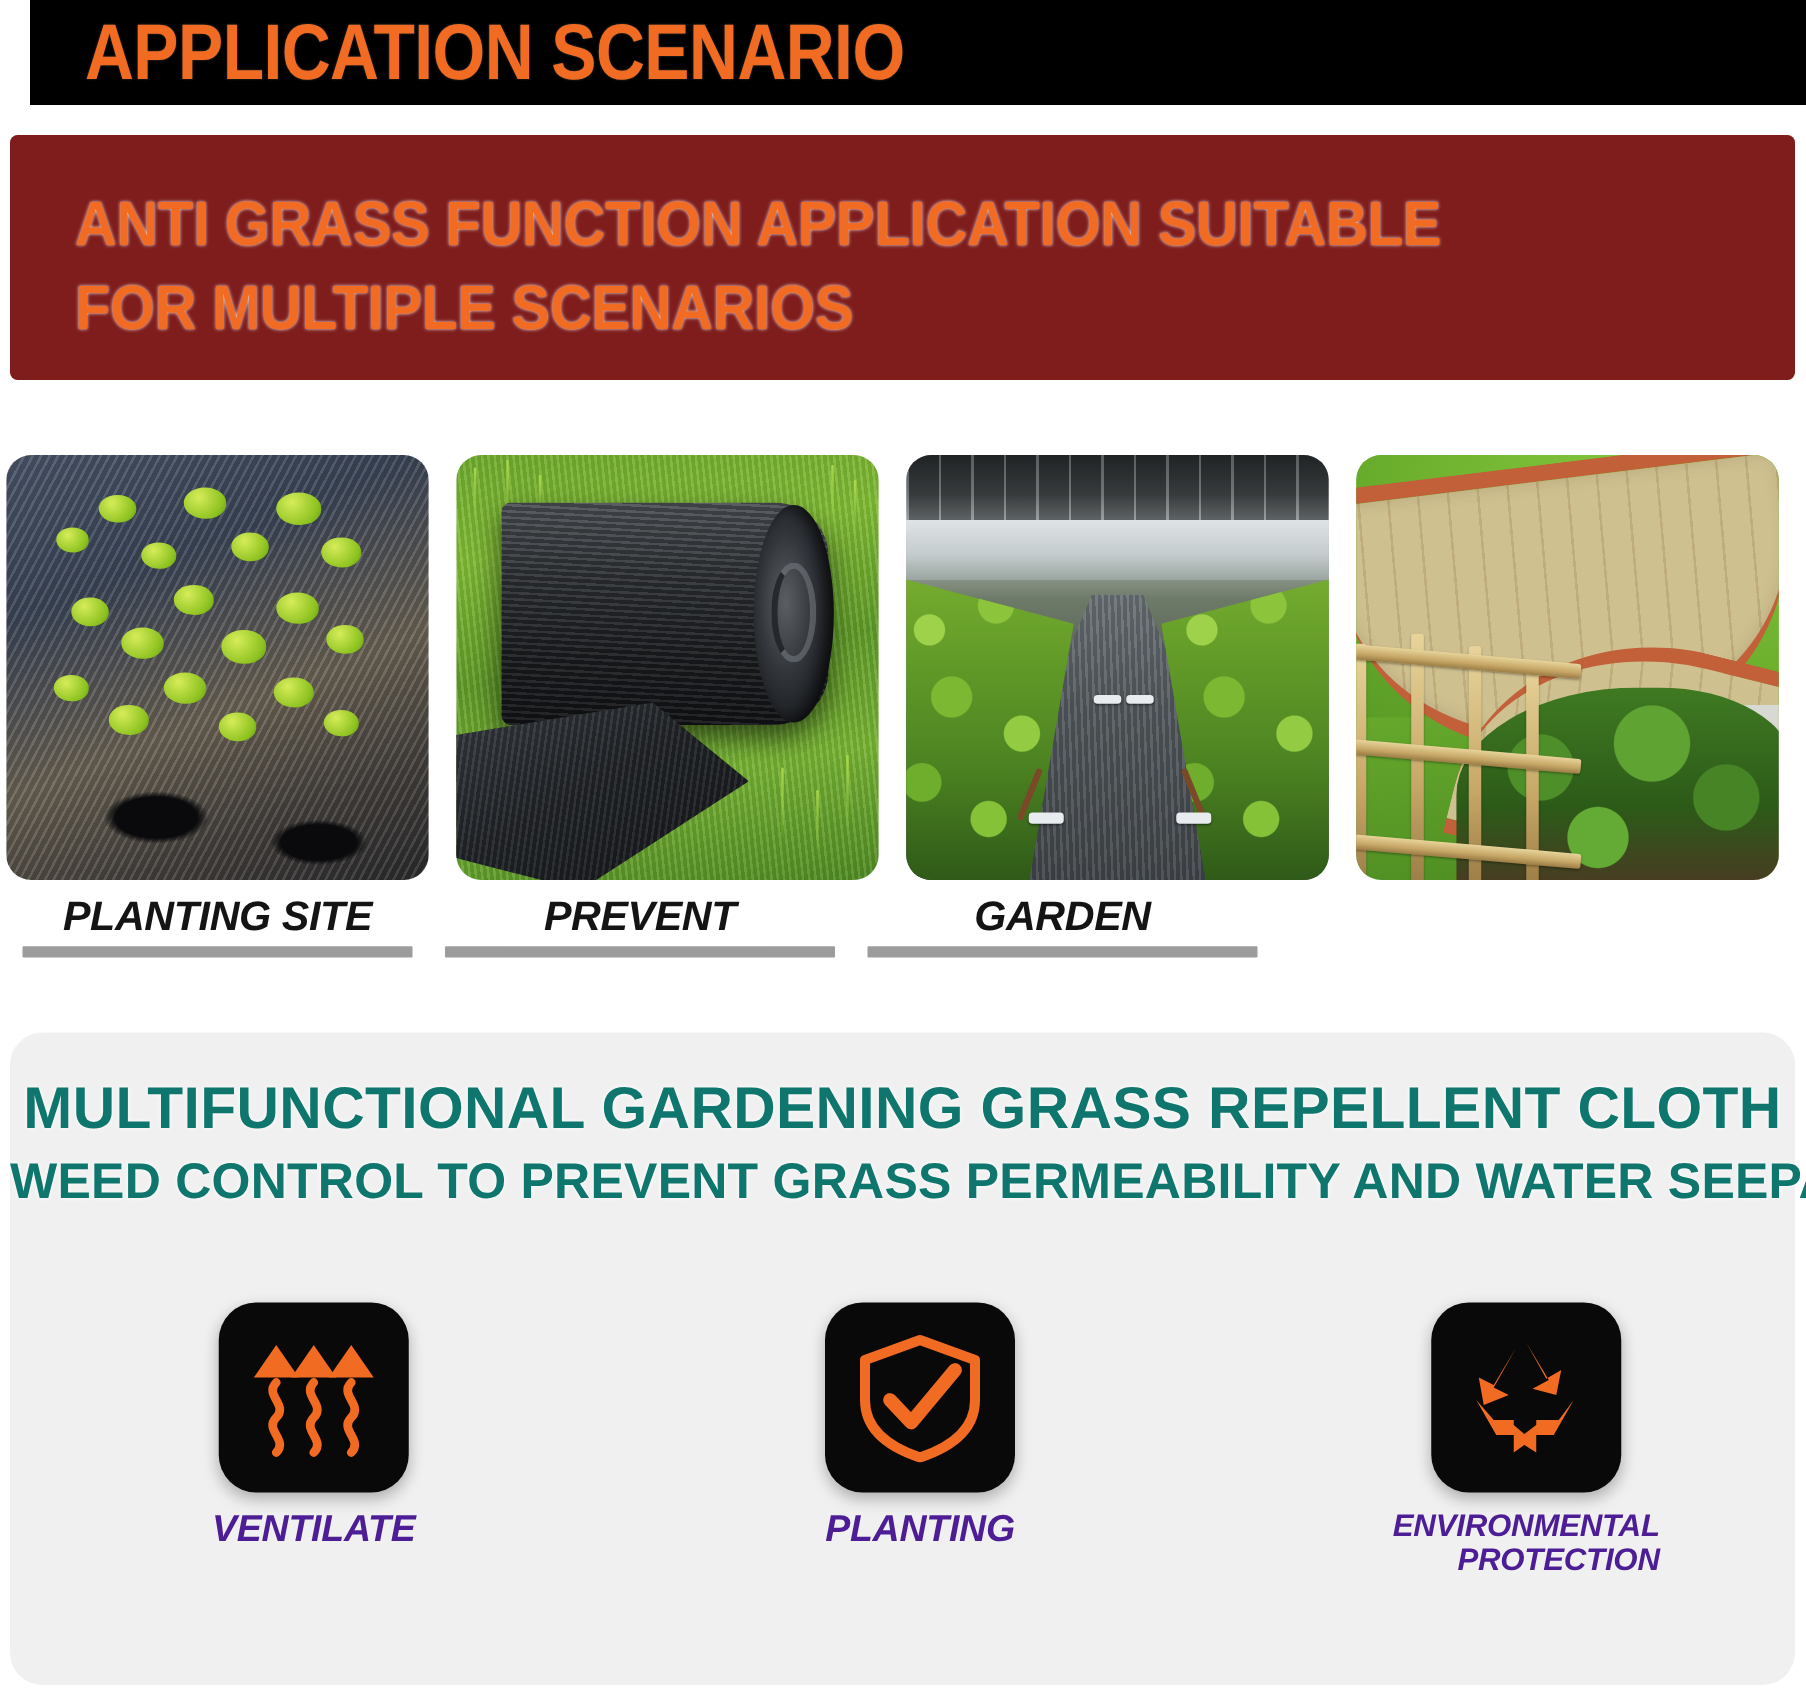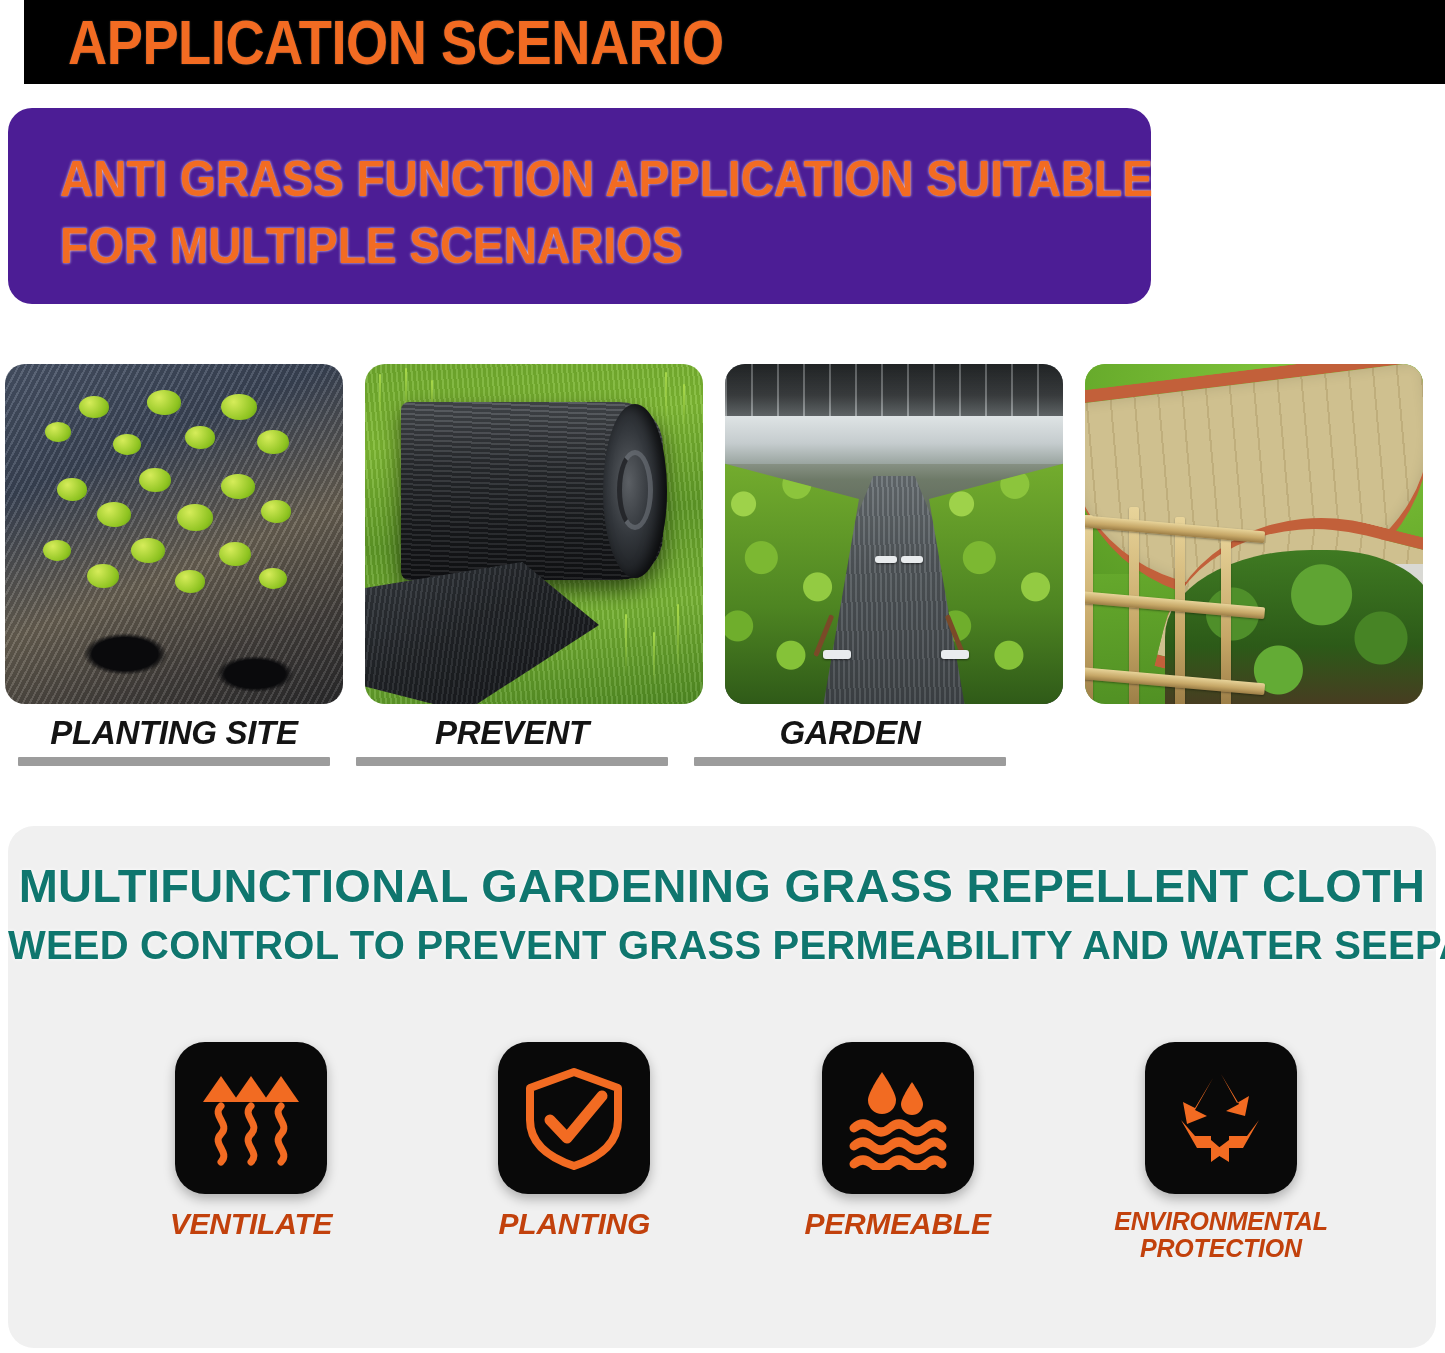--- a/index.html
+++ b/index.html
@@ -26,23 +26,23 @@
     transform: scaleX(0.86);
     transform-origin: left center;
     margin-left: 44px;
     white-space: nowrap;
     line-height: 1;
     text-shadow: 0 0 2px rgba(255,255,255,0.25);
   }
 
   
   .subtitle-panel {
-    position: absolute; left: 8px; top: 108px; width: 1143px; height: 196px;
-    background: #4c1d95;
-    border-radius: 24px;
+    position: absolute; left: 8px; top: 108px; width: 1428px; height: 196px;
+    background: #7f1d1d;
+    border-radius: 6px;
   }
   .subtitle-text {
     position: absolute; left: 52px; top: 38px; width: 1300px;
     color: #F26B22;
     font-family: "Liberation Sans Narrow", "Liberation Sans", sans-serif;
     font-size: 50px;
     font-weight: bold;
     line-height: 1.33;
     transform: scaleX(0.92);
     transform-origin: left top;
@@ -253,22 +253,22 @@
   }
   .icon-cell { width: 190px; display: flex; flex-direction: column; align-items: center; }
   .icon-tile {
     width: 152px; height: 152px; border-radius: 30px;
     background: #090909;
     box-shadow: 0 5px 12px rgba(0,0,0,0.28);
     display: flex; align-items: center; justify-content: center;
   }
   .icon-tile svg { display: block; }
   .icon-label {
-    margin-top: 14px; text-align: center;
-    color: #c2410c;
+    margin-top: 14px; text-align: right;
+    color: #4c1d95;
     font-family: "Liberation Sans Narrow", "Liberation Sans", sans-serif;
     font-size: 30px; font-weight: bold; font-style: italic;
     line-height: 1.06; letter-spacing: -0.2px;
     white-space: pre-line;
   }
   .icon-label.small { font-size: 25px; }
 </style>
 </head>
 <body>
 
@@ -406,36 +406,20 @@
       <div class="icon-cell">
         <div class="icon-tile">
           <svg width="104" height="104" viewBox="0 0 104 104">
             <path d="M52 6 L96 22 V54 C96 78 76 92 52 100 C28 92 8 78 8 54 V22 Z" fill="none" stroke="#F26B22" stroke-width="8" stroke-linejoin="round"></path>
             <path d="M28 54 L45 72 L80 30" fill="none" stroke="#F26B22" stroke-width="11" stroke-linecap="round" stroke-linejoin="round"></path>
           </svg>
         </div>
         <div class="icon-label">PLANTING</div>
       </div>
 
-      <div class="icon-cell">
-        <div class="icon-tile">
-          <svg width="104" height="104" viewBox="0 0 104 104">
-            <g fill="#F26B22">
-              <path d="M36 6 C36 6 22 26 22 34 a14 14 0 0 0 28 0 C50 26 36 6 36 6 Z"></path>
-              <path d="M66 16 C66 16 55 32 55 38 a11 11 0 0 0 22 0 C77 32 66 16 66 16 Z"></path>
-            </g>
-            <g fill="none" stroke="#F26B22" stroke-width="9" stroke-linecap="round">
-              <path d="M8 62 q9 -8 18 0 t18 0 t18 0 t18 0 t16 0"></path>
-              <path d="M8 80 q9 -8 18 0 t18 0 t18 0 t18 0 t16 0"></path>
-              <path d="M8 98 q9 -8 18 0 t18 0 t18 0 t18 0 t16 0"></path>
-            </g>
-          </svg>
-        </div>
-        <div class="icon-label">PERMEABLE</div>
-      </div>
 
       <div class="icon-cell">
         <div class="icon-tile">
           <svg width="104" height="104" viewBox="0 0 104 104">
             <g fill="#F26B22">
               <path d="M52 8 L70 38 L57 45 L76 50 L80 30 L68 37 L52 8 Z"></path>
               <path d="M44 12 L26 42 L14 36 L18 58 L38 50 L26 44 L44 12 Z"></path>
               <path d="M90 54 L74 82 L60 82 L60 96 L44 86 L60 74 L60 70 L78 70 L90 54 Z"></path>
               <path d="M14 54 L30 82 L44 82 L44 96 L58 86 L44 74 L44 70 L28 70 L14 54 Z" transform="translate(-2,0)"></path>
             </g>

